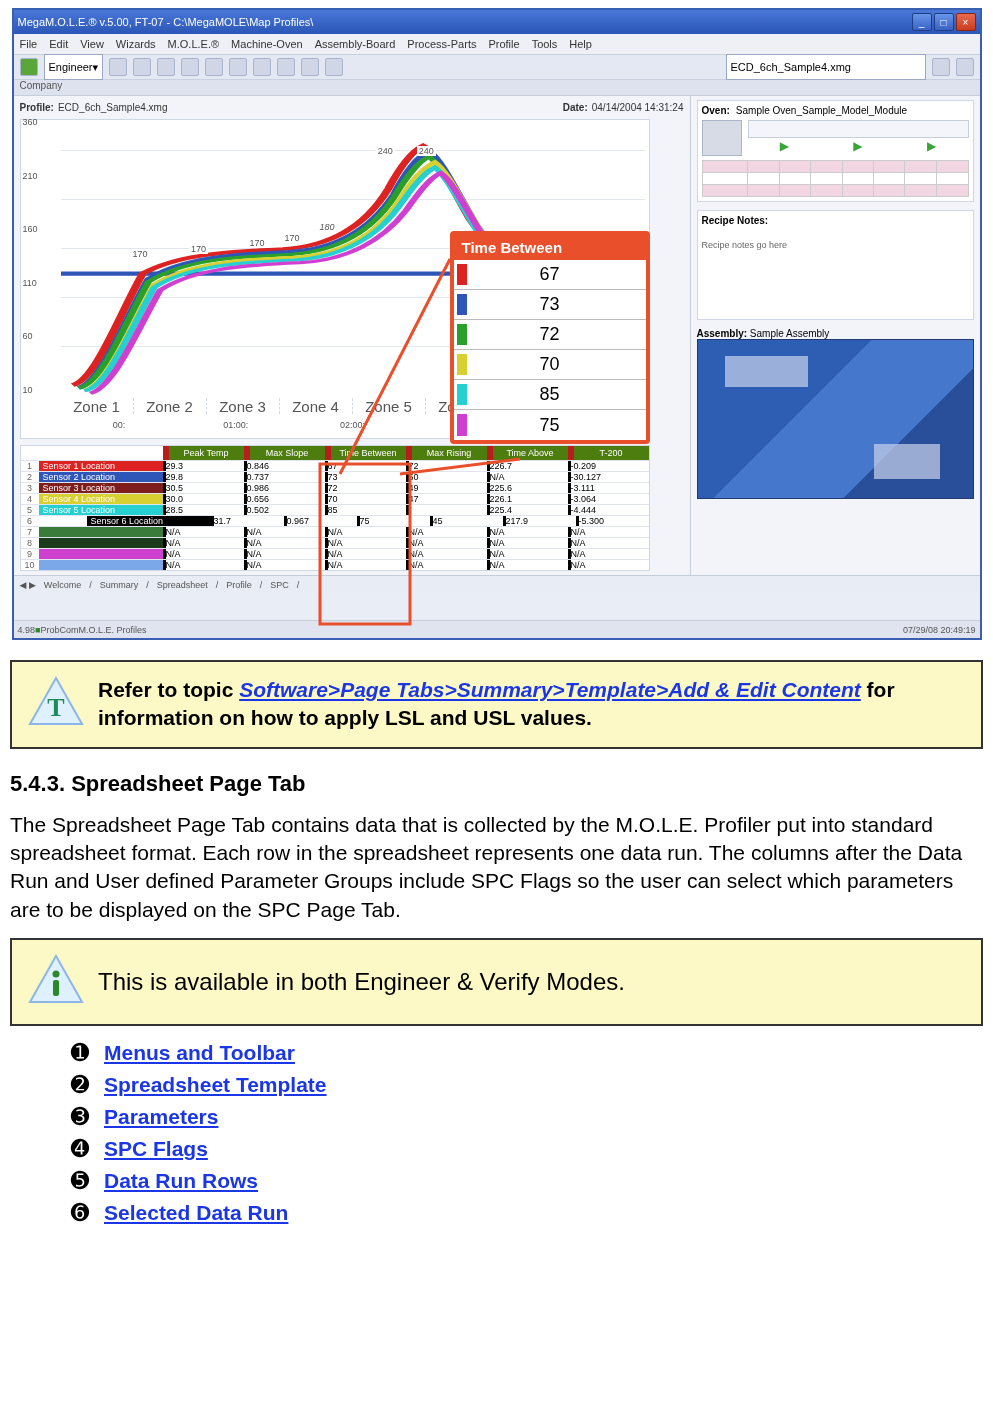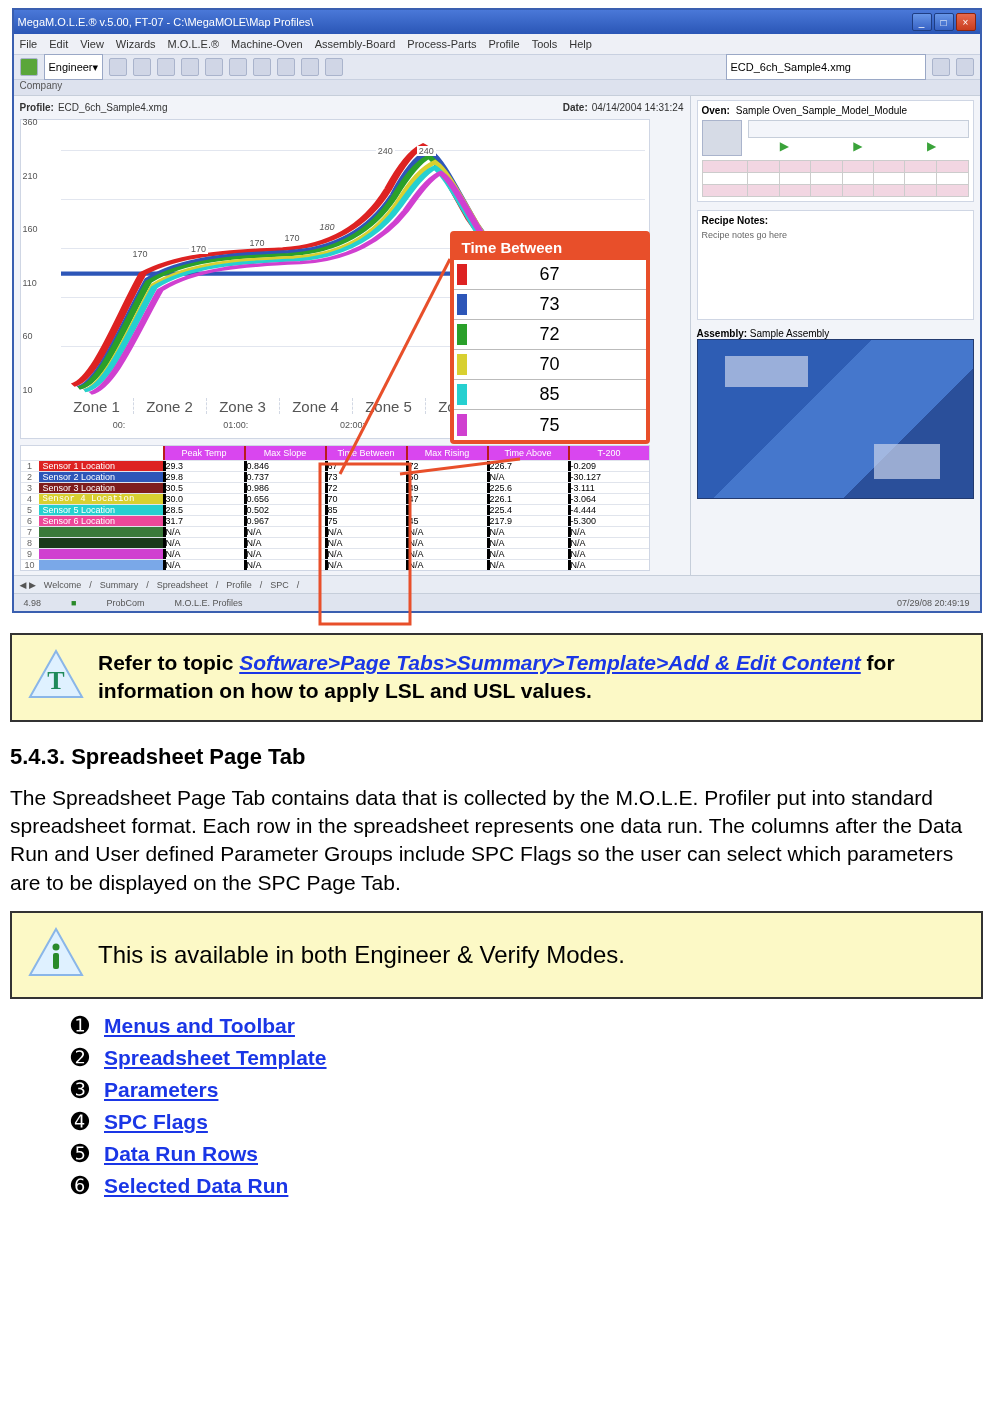--- a/index.html
+++ b/index.html
@@ -82,21 +82,21 @@
   .popup-row { height:30px; border-bottom:1px solid #bbb; display:flex; align-items:center; justify-content:center; font-size:18px; position:relative; }
   .popup-row .swatch { position:absolute; left:3px; top:4px; bottom:4px; width:10px; }
   .popup-row:last-child { border-bottom:none; }
   .callout-line { stroke:#e84f2a; stroke-width:3; fill:none; }
 
   
   .dt { width:630px; margin-top:6px; border:1px solid #cfd6e4; background:#fff; font-size:9px; }
   .dt-head { display:flex; }
   .dt-head .h-idx { width:18px; }
   .dt-head .h-name { width:124px; }
-  .dt-head .h-col { flex:1; text-align:center; background:#d946ef; color:#fff; border-left:2px solid #b91c1c; padding:2px 0; }
+  .dt-head .h-col { flex:1; text-align:center; background:#4d7c0f; color:#fff; border-left:6px solid #b91c1c; padding:2px 0; }
   .dt-row { display:flex; border-top:1px solid #e0e4ec; }
   .dt-row .c-idx { width:18px; text-align:center; color:#666; }
   .dt-row .c-name { width:124px; color:#fff; padding:0 4px; }
   .dt-row .c-val { flex:1; text-align:left; border-left:3px solid #000000; }
 
   
   .side-box { background:#fff; border:1px solid #cfd6e4; margin-bottom:8px; padding:4px; font-size:10px; }
   .oven-label { display:flex; }
   .oven-label .lbl { font-weight:bold; margin-right:6px; }
   .oven-sketch { margin-top:4px; display:flex; gap:6px; align-items:center; }
@@ -117,21 +117,21 @@
     border:1px solid #223a70; position:relative; overflow:hidden;
   }
   .pcb-img::before, .pcb-img::after {
     content:""; position:absolute; background:#c9d3ea; opacity:.7;
   }
   .pcb-img::before { left:10%; top:10%; width:30%; height:20%; }
   .pcb-img::after { right:12%; bottom:12%; width:24%; height:22%; }
 
   
   .tabstrip { height:18px; background:#e8ecf4; border-top:1px solid #c6ceda; font-size:9px; display:flex; align-items:center; gap:8px; padding:0 6px; color:#555; }
-  .statusbar { height:18px; background:#dfe4ef; border-top:1px solid #c6ceda; font-size:9px; display:flex; align-items:center; gap:30px; padding:0 10px; color:#555; }
+  .statusbar { height:18px; background:#dfe4ef; border-top:1px solid #c6ceda; font-size:9px; display:flex; align-items:center; gap:0; padding:0 4px; color:#555;margin-top:27px; }
 
   
   .note {
     display:flex; align-items:center; gap:14px;
     background:#fcf9c6; border:2px solid #333; padding:14px 16px; margin:14px 0;
   }
   .note-icon {
     width:56px; height:56px; flex:0 0 56px; position:relative;
     display:flex; align-items:center; justify-content:center;
   }
@@ -335,41 +335,41 @@
                   <div class="c-name" style="background: #7f1d1d;">Sensor 3 Location</div>
                   <div class="c-val">30.5</div>
                   <div class="c-val">0.986</div>
                   <div class="c-val">72</div>
                   <div class="c-val">49</div>
                   <div class="c-val">225.6</div>
                   <div class="c-val">-3.111</div>
                 </div>
                 <div class="dt-row">
                   <div class="c-idx">4</div>
-                  <div class="c-name" style="background: rgb(216, 208, 48); font-family: Liberation Mono, monospace;">Sensor 4 Location</div>
+                  <div class="c-name" style="background: rgb(216, 208, 48);">Sensor 4 Location</div>
                   <div class="c-val">30.0</div>
                   <div class="c-val">0.656</div>
                   <div class="c-val">70</div>
                   <div class="c-val">47</div>
                   <div class="c-val">226.1</div>
                   <div class="c-val">-3.064</div>
                 </div>
                 <div class="dt-row">
                   <div class="c-idx">5</div>
                   <div class="c-name" style="background: rgb(38, 208, 208);">Sensor 5 Location</div>
                   <div class="c-val">28.5</div>
                   <div class="c-val">0.502</div>
                   <div class="c-val">85</div>
                   <div class="c-val"></div>
                   <div class="c-val">225.4</div>
                   <div class="c-val">-4.444</div>
                 </div>
                 <div class="dt-row">
                   <div class="c-idx">6</div>
-                  <div class="c-name" style="background: #ec4899;">Sensor 6 Location</div>
+                  <div class="c-name" style="background: #000000; margin-left: 48px;">Sensor 6 Location</div>
                   <div class="c-val">31.7</div>
                   <div class="c-val">0.967</div>
                   <div class="c-val">75</div>
                   <div class="c-val">45</div>
                   <div class="c-val">217.9</div>
                   <div class="c-val">-5.300</div>
                 </div>
                 <div class="dt-row">
                   <div class="c-idx">7</div>
                   <div class="c-name" style="background: rgb(58, 122, 58);"></div>
@@ -462,21 +462,21 @@
                   <td></td>
                   <td></td>
                   <td></td>
                   <td></td>
                 </tr>
           </tbody>
             </table>
         </div>
         <div class="side-box recipe-notes">
           <div class="rn-title">Recipe Notes:</div>
-          <div style="color:#666; font-size:9px; margin-top:4px;">Recipe notes go here</div>
+          <div style="color:#666; font-size:9px; margin-top:14px;">Recipe notes go here</div>
         </div>
         <div class="assembly-label">
           <span class="lbl">Assembly:</span>
           <span>Sample Assembly</span>
         </div>
         <div class="pcb-img"></div>
       </div>
     </div>
 
     <div class="tabstrip">

